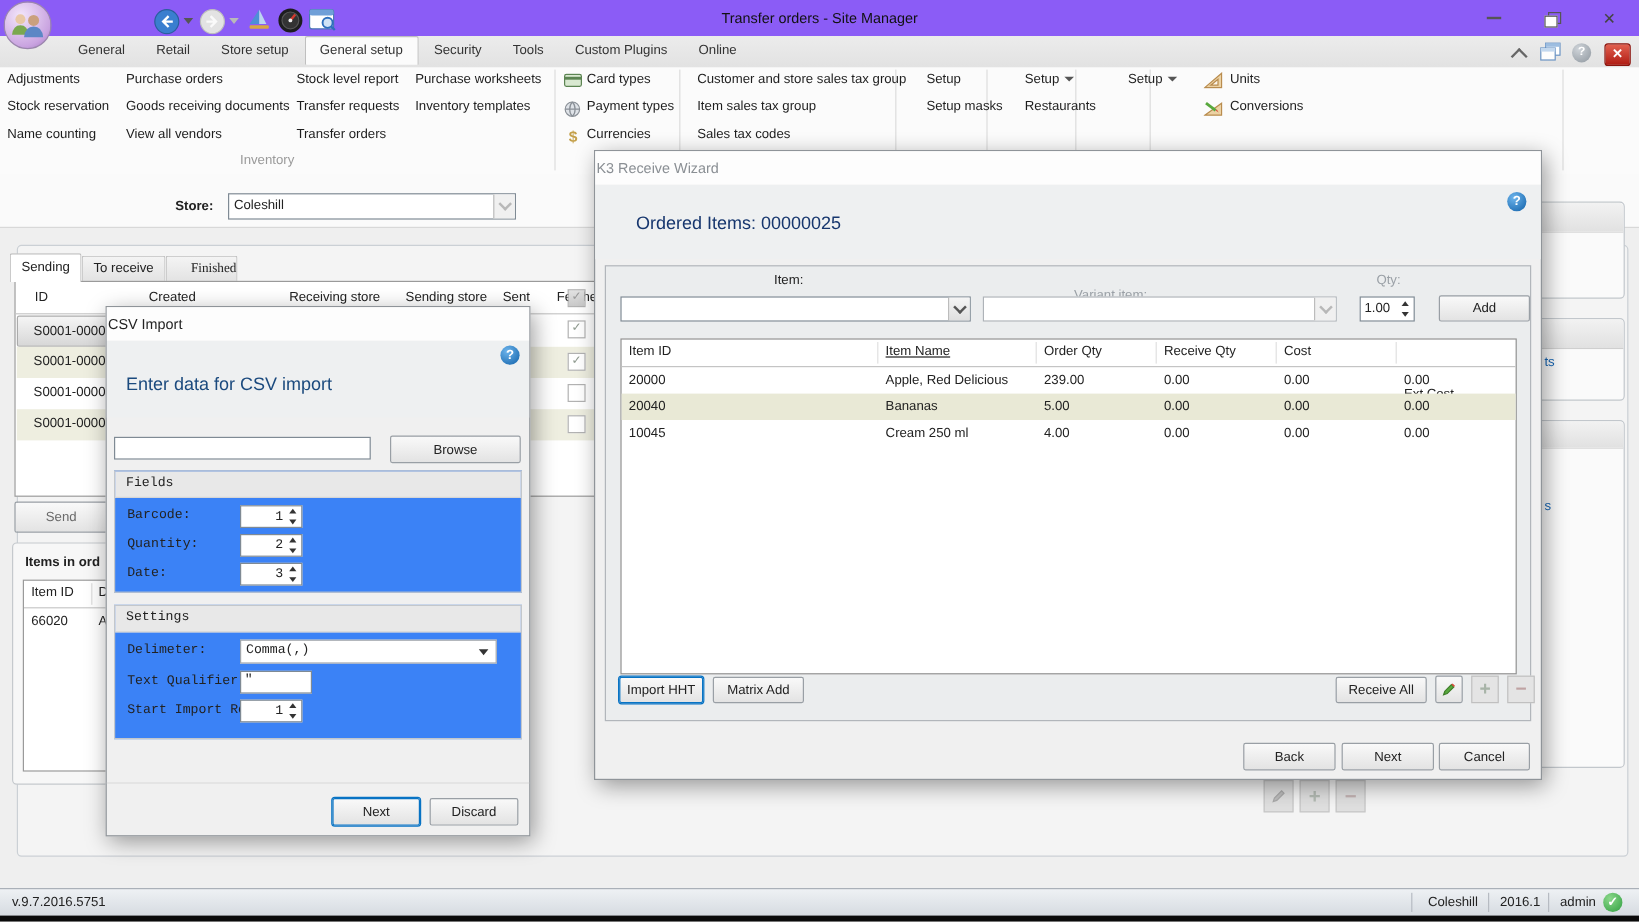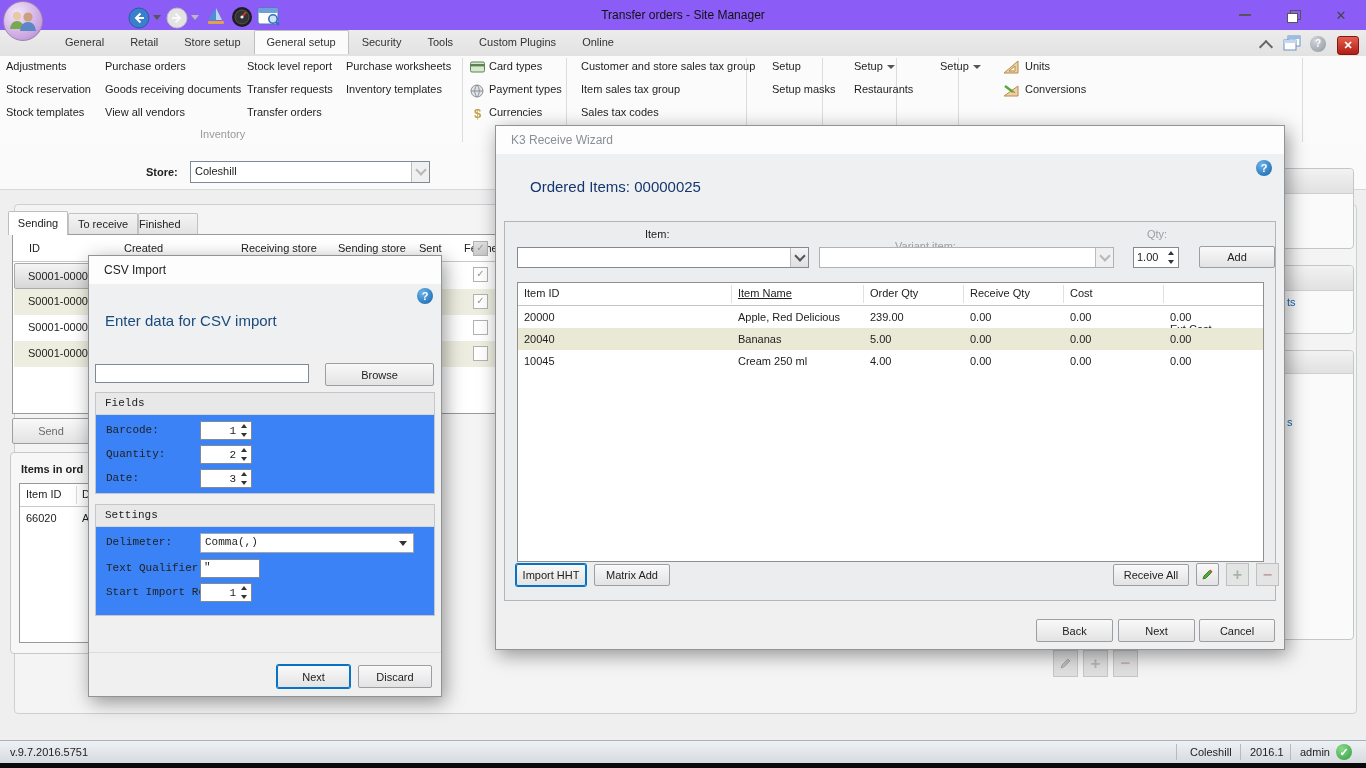--- a/index.html
+++ b/index.html
@@ -48,21 +48,21 @@
   .spin{background:#fff;border:1px solid #7f8a94;}
   .spin .val{position:absolute;left:3px;right:15px;top:3px;text-align:right;}
   .spin .val.l{text-align:left;}
   .spin .arrows{position:absolute;right:1px;top:0;bottom:0;width:13px;display:flex;flex-direction:column;}
   .spin .arrows > div{flex:1;display:flex;align-items:center;justify-content:center;}
   .tri-up{width:0;height:0;border-left:3px solid transparent;border-right:3px solid transparent;border-bottom:4px solid #333;}
   .tri-dn{width:0;height:0;border-left:3px solid transparent;border-right:3px solid transparent;border-top:4px solid #333;}
   .gbox{border:1px solid #c3c7cb;background:#3b82f6;font-family:Liberation Mono, monospace;}
   .gbox .ghead{height:21px;line-height:21px;background:#e8e8e8;border-bottom:1px solid #d6d6d6;padding-left:9px;color:#222;}
   .dialog{background:#f0f0f0;border:1px solid #8f9499;box-shadow:3px 5px 18px rgba(0,0,0,0.40);}
-  .dlg-title{height:28px;background:#fdfdfd;line-height:28px;padding-left:15px;font-size:12px;}
+  .dlg-title{height:28px;background:#fdfdfd;line-height:28px;padding-left:1px;font-size:12px;}
   .dlg-band{background:#eef0f1;}
   .bighead{font-size:15px;}
   .cbx{width:13px;height:13px;background:#fff;border:1px solid #b2b2b2;font-size:10px;line-height:12px;text-align:center;color:#8f9a8f;}
   .cbx.hdr{background:linear-gradient(#e2e2e2,#c9c9c9);color:#9a9a9a;}
   .link{color:#1464b4;}
   
   .wtab-h{color:#222;}
   .rowstripe{background:#eeeee0;}
   
   .statusbar{left:0;top:740px;width:1366px;height:23px;background:linear-gradient(#eef1f4,#d5dae0);border-top:1px solid #aab0b8;}
@@ -164,21 +164,21 @@
     <div class="rsep" style="left:462px;"></div>
     <div class="rsep" style="left:566px;"></div>
     <div class="rsep" style="left:746px;"></div>
     <div class="rsep" style="left:822px;"></div>
     <div class="rsep" style="left:896px;"></div>
     <div class="rsep" style="left:958px;"></div>
     <div class="rsep" style="left:1302px;"></div>
 
     <div class="ritem" style="left:6px;top:4px;">Adjustments</div>
     <div class="ritem" style="left:6px;top:27px;">Stock reservation</div>
-    <div class="ritem" style="left:6px;top:50px;">Stock templates</div>
+    <div class="ritem" style="left:6px;top:50px;">Name counting</div>
 
     <div class="ritem" style="left:105px;top:4px;">Purchase orders</div>
     <div class="ritem" style="left:105px;top:27px;">Goods receiving documents</div>
     <div class="ritem" style="left:105px;top:50px;">View all vendors</div>
 
     <div class="ritem" style="left:247px;top:4px;">Stock level report</div>
     <div class="ritem" style="left:247px;top:27px;">Transfer requests</div>
     <div class="ritem" style="left:247px;top:50px;">Transfer orders</div>
 
     <div class="ritem" style="left:346px;top:4px;">Purchase worksheets</div>
@@ -238,21 +238,21 @@
     <span class="cval txt">Coleshill</span>
     <span class="arrow dis">
         <span class="chevdn dis"></span>
       </span>
   </div>
 
   <div class="abs" style="left:14px;top:204px;width:1341px;height:508px;background:#f4f4f4;border:1px solid #cbd0d5;border-radius:4px;"></div>
 
   <div class="abs" style="left:8px;top:211px;width:58px;height:23px;background:#fff;border:1px solid #bdbdbd;border-bottom:none;border-radius:2px 2px 0 0;text-align:center;line-height:23px;z-index:2;">Sending</div>
   <div class="abs" style="left:68px;top:213px;width:68px;height:21px;background:linear-gradient(#f4f4f4,#e2e2e2);border:1px solid #c2c2c2;border-bottom:none;border-radius:2px 2px 0 0;text-align:center;line-height:21px;">To receive</div>
-  <div class="abs" style="left:138px;top:213px;width:58px;height:21px;background:linear-gradient(#f4f4f4,#e2e2e2);border:1px solid #c2c2c2;border-bottom:none;border-radius:2px 2px 0 0;text-align:left;line-height:21px;">Finished</div>
+  <div class="abs" style="left:138px;top:213px;width:58px;height:21px;background:linear-gradient(#f4f4f4,#e2e2e2);border:1px solid #c2c2c2;border-bottom:none;border-radius:2px 2px 0 0;text-align:right;line-height:21px;font-family:Liberation Serif, serif;">Finished</div>
 
   <div class="abs" style="left:12px;top:234px;width:1258px;height:178px;background:#fff;border:1px solid #9a9a9a;">
     <div style="position:absolute;left:0;top:0;width:100%;height:26px;border-bottom:1px solid #c8c8c8;">
       <span class="abs txt wtab-h" style="left:16px;top:7px;">ID</span>
       <span class="abs txt wtab-h" style="left:111px;top:7px;">Created</span>
       <span class="abs txt wtab-h" style="left:228px;top:7px;">Receiving store</span>
       <span class="abs txt wtab-h" style="left:325px;top:7px;">Sending store</span>
       <span class="abs txt wtab-h" style="left:406px;top:7px;">Sent</span>
       <span class="abs txt wtab-h" style="left:451px;top:7px;">Fetche</span>
       <span class="abs cbx hdr" style="left:460px;top:6px;">✓</span>

